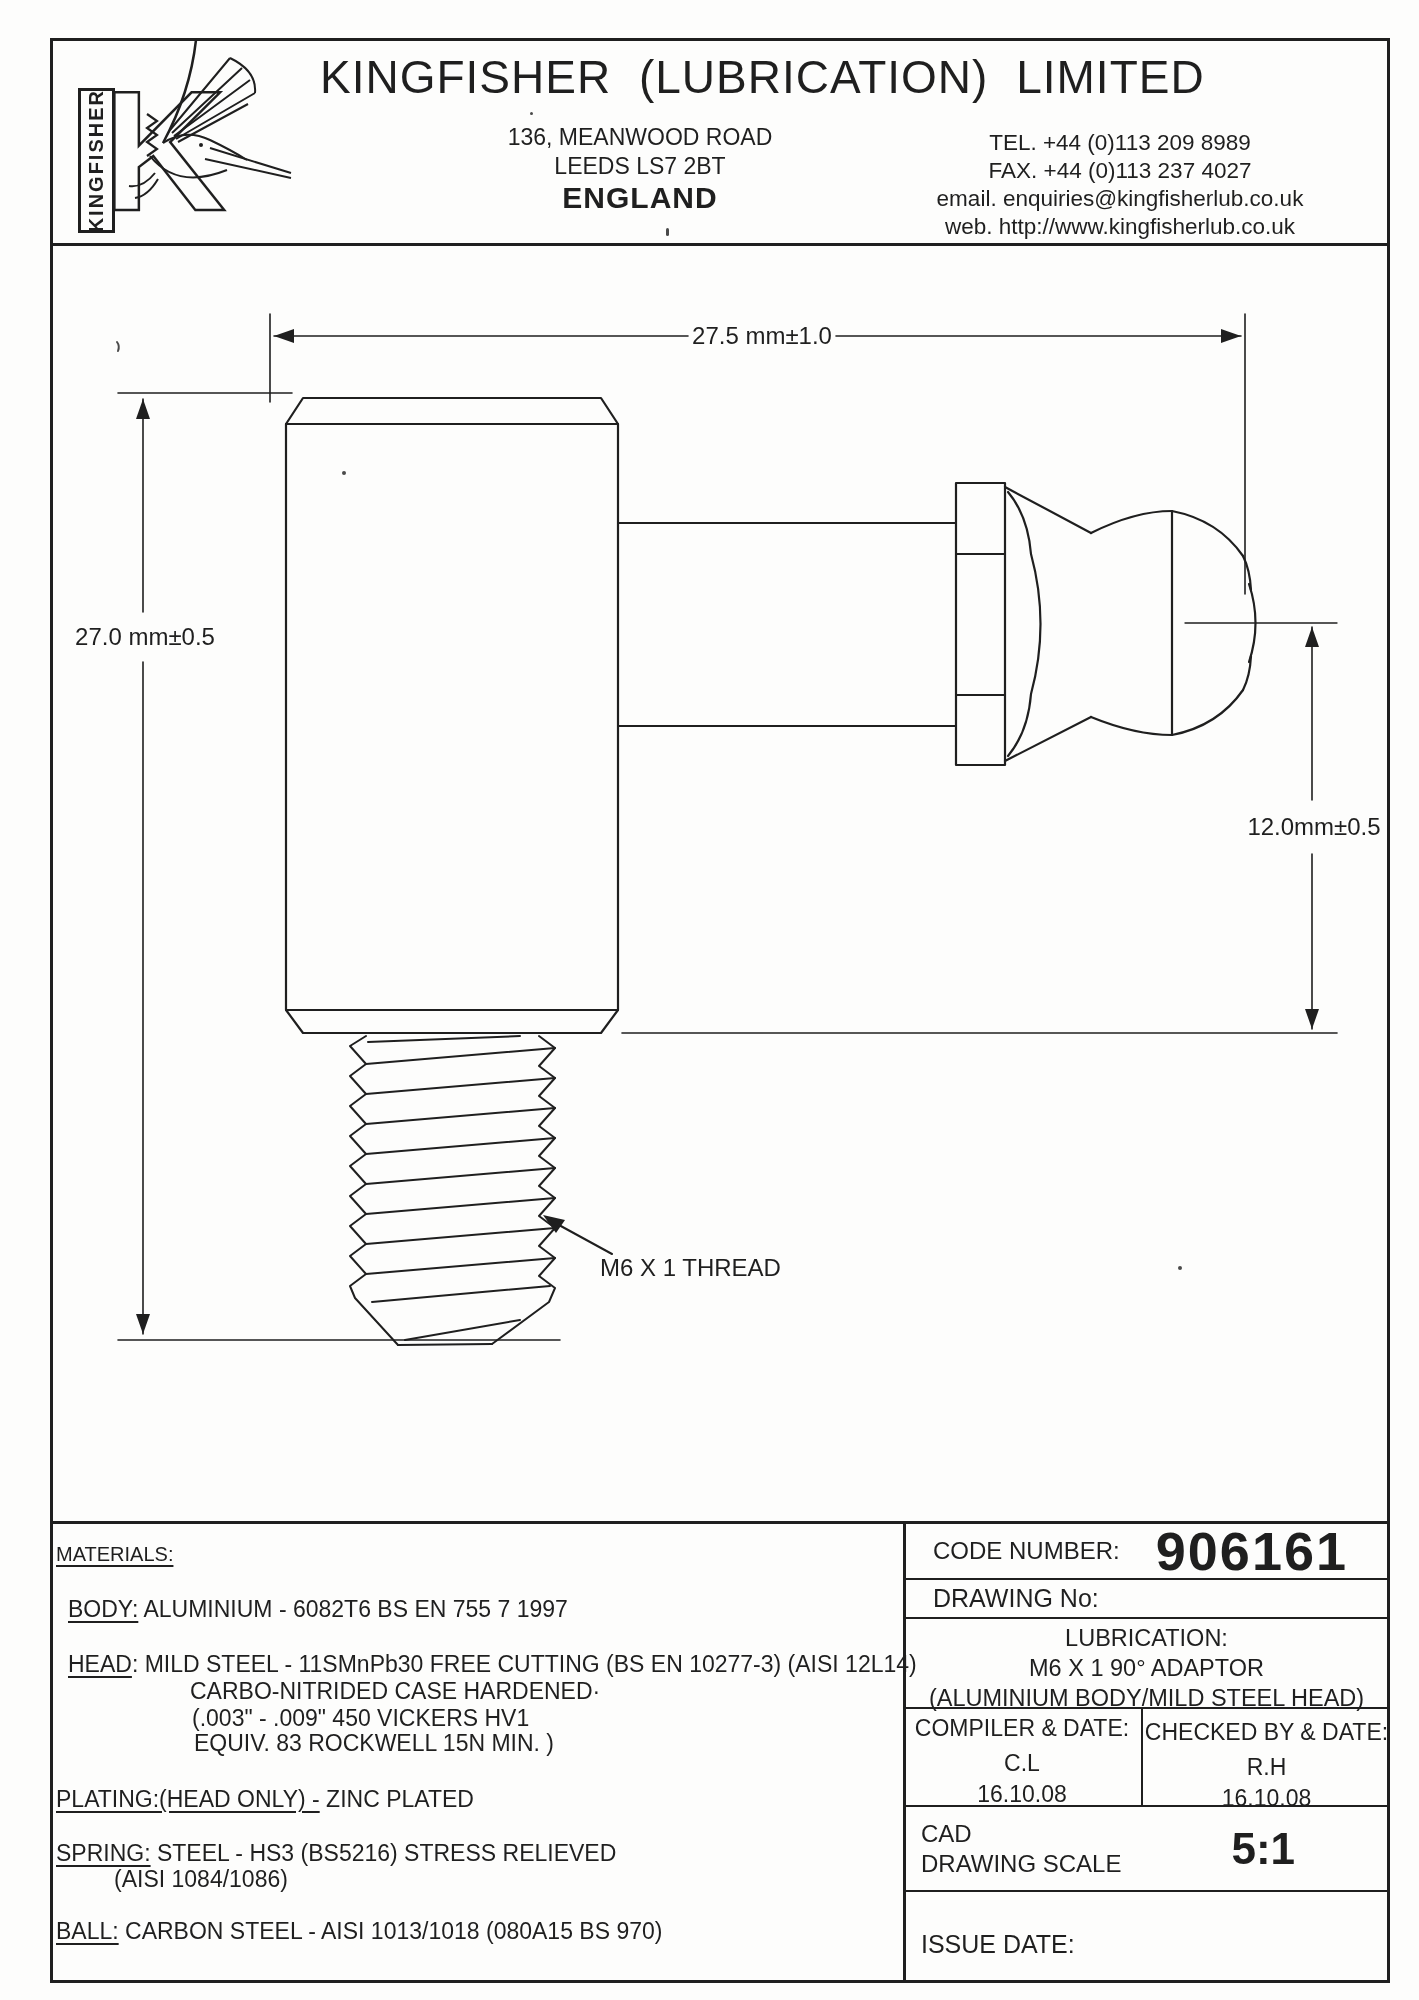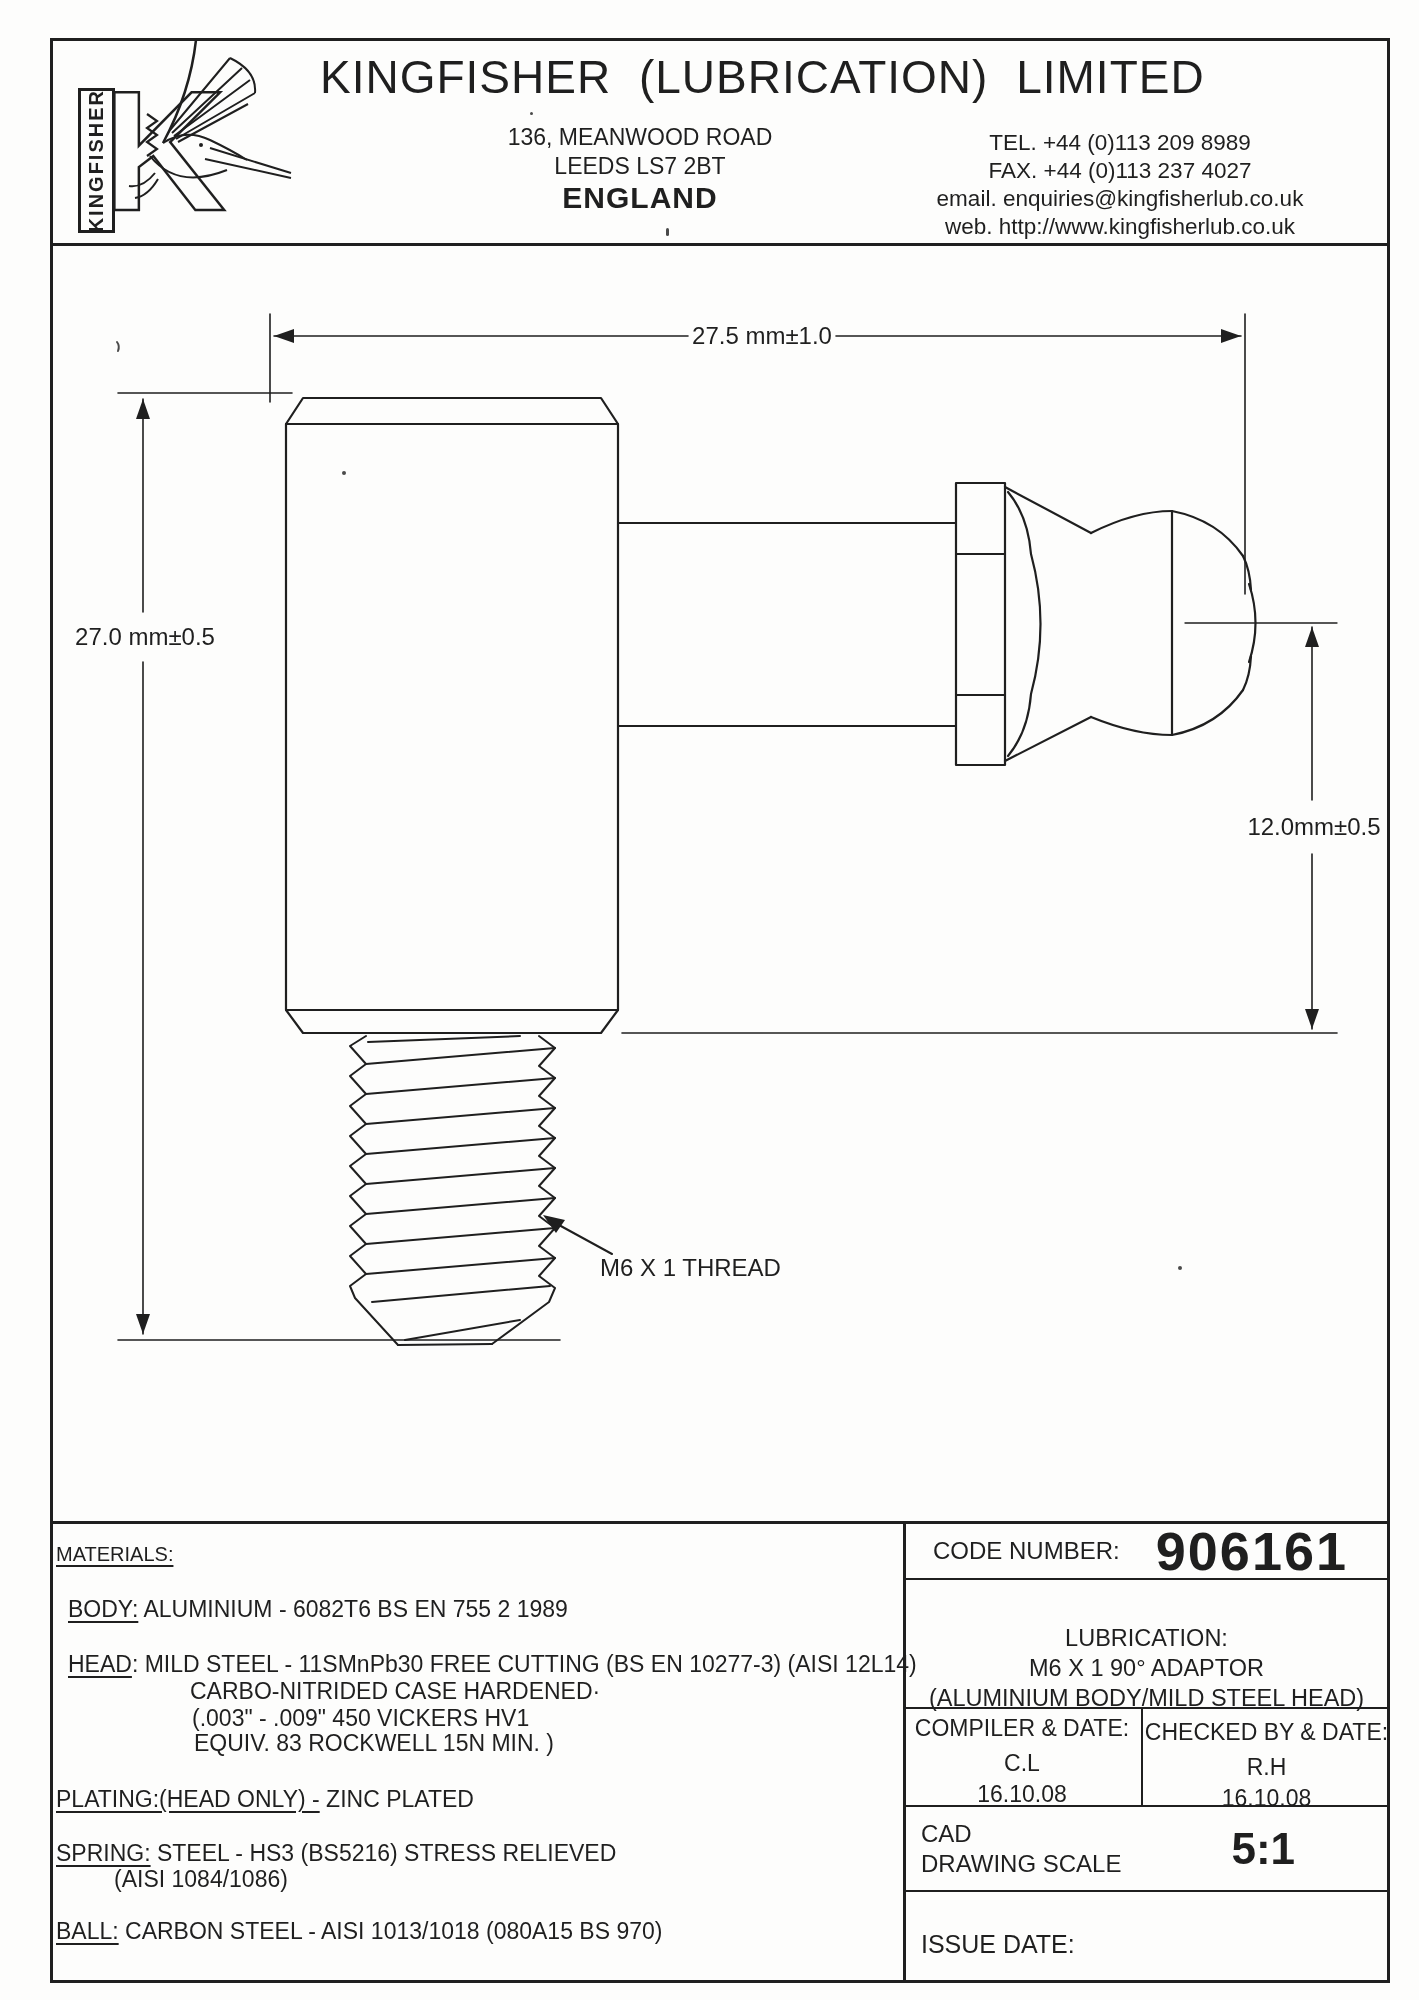--- a/index.html
+++ b/index.html
@@ -137,21 +137,21 @@
       <text x="1314" y="835" text-anchor="middle">12.0mm±0.5</text>
       <text x="600" y="1276" text-anchor="start">M6 X 1 THREAD</text>
     </g>
   </svg>
 
   <div class="abs materials">
     <div class="mat-line" style="left:6px;top:20px;font-size:20px;">
       <span class="ul">MATERIALS:</span>
     </div>
     <div class="mat-line" style="left:18px;top:73px;">
-      <span class="ul">BODY:</span><span> ALUMINIUM - 6082T6 BS EN 755 2 1989</span>
+      <span class="ul">BODY:</span><span> ALUMINIUM - 6082T6 BS EN 755 7 1997</span>
     </div>
     <div class="mat-line" style="left:18px;top:128px;">
       <span class="ul">HEAD</span><span>: MILD STEEL - 11SMnPb30 FREE CUTTING  (BS EN 10277-3)  (AISI 12L14)</span>
     </div>
     <div class="mat-line" style="left:140px;top:155px;">CARBO-NITRIDED CASE HARDENED·</div>
     <div class="mat-line" style="left:142px;top:182px;">(.003" - .009"  450 VICKERS HV1</div>
     <div class="mat-line" style="left:144px;top:207px;">EQUIV. 83 ROCKWELL 15N MIN. )</div>
     <div class="mat-line" style="left:6px;top:263px;">
       <span class="ul">PLATING:(HEAD ONLY) -</span><span> ZINC PLATED</span>
     </div>
@@ -165,20 +165,23 @@
   </div>
 
   <div class="abs titleblock">
     <div class="abs vline" style="left:0;top:0;height:460px;"></div>
 
     <div class="tb-row" style="top:0;height:57px;border-bottom:2.5px solid #1f1f1f;display:flex;align-items:center;justify-content:space-between;padding:0 42px 0 30px;">
       <span class="tb-label">CODE NUMBER:</span>
       <span class="code-value">906161</span>
     </div>
 
+    <div class="tb-row" style="top:57px;height:39px;border-bottom:2.5px solid #1f1f1f;display:flex;align-items:center;padding-left:30px;font-size:25px;">
+      <span>DRAWING No:</span>
+    </div>
 
     <div class="tb-row" style="top:96px;height:90px;border-bottom:2.5px solid #1f1f1f;padding-top:4px;">
       <div class="desc-line">LUBRICATION:</div>
       <div class="desc-line">M6 X 1 90° ADAPTOR</div>
       <div class="desc-line">(ALUMINIUM BODY/MILD STEEL HEAD)</div>
     </div>
 
     <div class="tb-row" style="top:186px;height:98px;border-bottom:2.5px solid #1f1f1f;display:flex;">
       <div style="width:238px;box-sizing:border-box;padding-top:6px;">
         <div class="cell-label">COMPILER &amp; DATE:</div>

